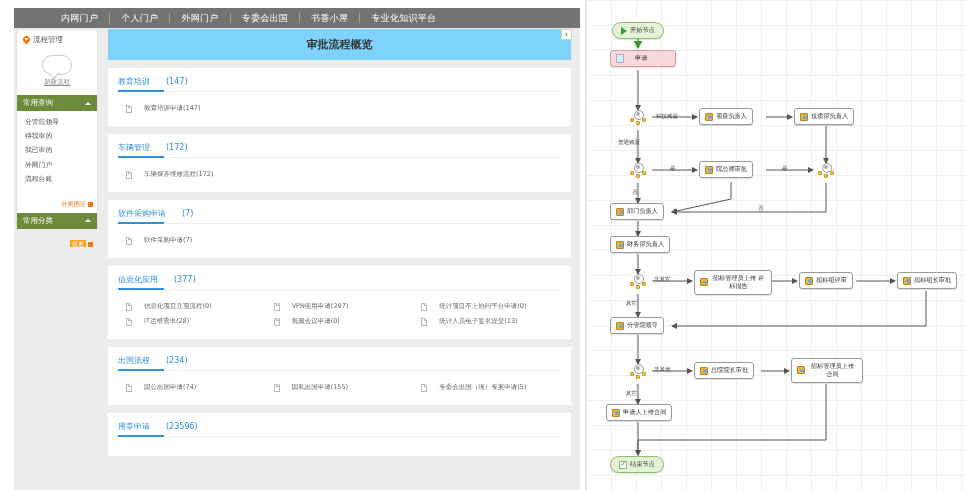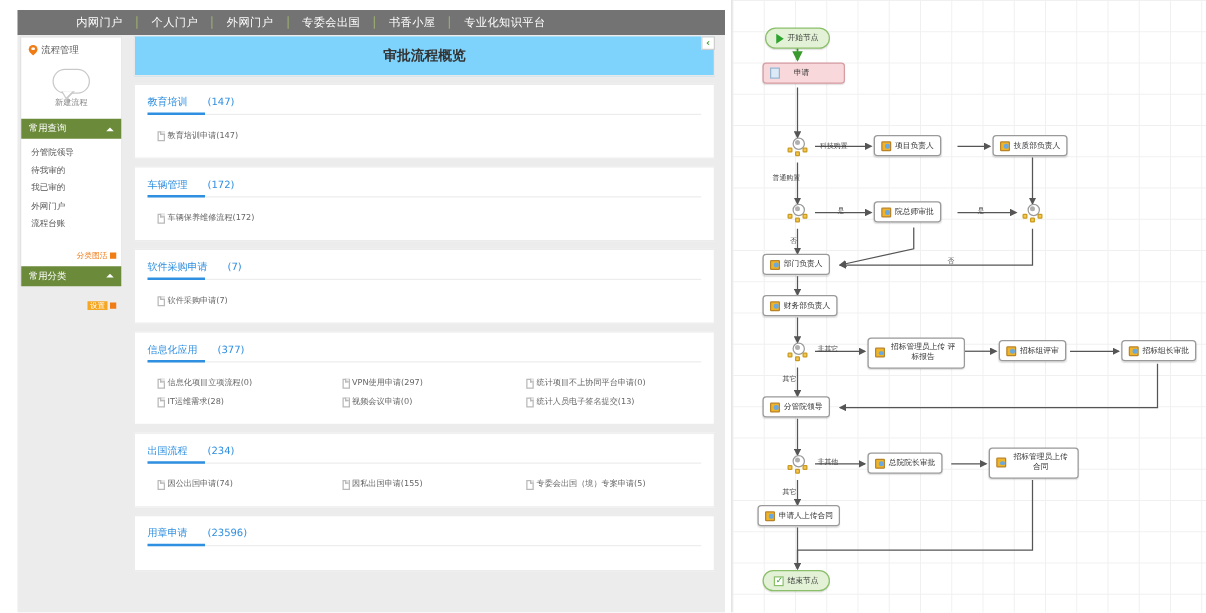--- a/index.html
+++ b/index.html
@@ -37,21 +37,21 @@
   }
   .pin-icon::after{ content:""; position:absolute; left:2.4px; top:2.2px; width:2.2px;height:2.2px;border-radius:50%;background:#fff;}
   .sb-head-txt { font-size:7.5px; color:#555; }
 
   .new-flow { text-align:center; padding:6px 0 8px; }
   .bubble { width:30px; height:20px; margin:0 auto 3px; border:1.4px solid #c9c9c9; border-radius:11px; position:relative; }
   .bubble::after{ content:""; position:absolute; left:6px; bottom:-6px; width:0;height:0;
     border-left:4px solid transparent; border-right:7px solid transparent; border-top:7px solid #c9c9c9; }
   .bubble::before{ content:""; position:absolute; left:7px; bottom:-4px; width:0;height:0;
     border-left:3px solid transparent; border-right:5px solid transparent; border-top:5px solid #fff; z-index:2;}
-  .new-flow-label{ font-size:6.5px; color:#888; }
+  .new-flow-label{ font-size:6.5px; color:#888;text-decoration:underline; }
 
   .sb-section {
     background:#6b8a3a; color:#fff; font-size:7.5px; padding:3px 6px;
     display:flex; align-items:center; justify-content:space-between;
   }
   .caret-up { width:0;height:0;border-left:3px solid transparent;border-right:3px solid transparent;border-bottom:3.5px solid #fff; }
   .sb-links { padding:4px 0 3px 8px; }
   .sb-link { font-size:6.8px; color:#555; padding:2.1px 0; cursor:pointer; }
   .sb-orange-row { text-align:right; padding:2px 4px 3px 0; }
   .sb-orange { font-size:6.2px; color:#f07c16; cursor:pointer; }
@@ -69,21 +69,21 @@
   .panel-title { background:#7dd3fc; border:1px solid #e8e8e8; border-top:none; height:32px;
     display:flex;align-items:center;justify-content:center; font-size:11px; font-weight:bold; color:#333; }
 
   .card { background:#ffffff; border:1px solid #ececec; margin-top:6px; padding:8px 10px 10px; }
   .card-head { font-size:8px; color:#2f8fe0; padding-bottom:4px; position:relative; }
   .card-head .cnt { color:#2f8fe0;padding-left:16px; }
   .card-rule { height:1px; background:#ededed; position:relative; margin-bottom:9px; }
   .card-rule::before{ content:""; position:absolute; left:0; top:-1px; width:46px; height:2px; background:#2f8fe0; }
 
   .items { display:flex; flex-wrap:wrap; }
-  .item { width:33.33%; display:flex; align-items:center; gap:2px; padding:3px 0 3px 8px; font-size:6.5px; color:#666; cursor:pointer;}
+  .item { width:33.33%; display:flex; align-items:center; gap:12px; padding:3px 0 3px 8px; font-size:6.5px; color:#666; cursor:pointer;}
   .doc-icon { width:6px;height:8px;border:0.8px solid #b9b9b9; background:#fff; position:relative; flex:none;}
   .doc-icon::after{content:"";position:absolute;right:-0.8px;top:-0.8px;width:2.4px;height:2.4px;background:#e8e8e8;border-left:0.8px solid #b9b9b9;border-bottom:0.8px solid #b9b9b9;}
 
   
   .right-flow { position:relative; width:380px; height:490px; background:#fff; }
   .canvas { position:absolute; left:0; top:0; width:380px; height:490px;
     background-image: linear-gradient(to right, #f0f0f0 1px, transparent 1px),
                       linear-gradient(to bottom, #f0f0f0 1px, transparent 1px);
     background-size: 25px 25px; border-left:1px solid #dcdcdc;
   }

